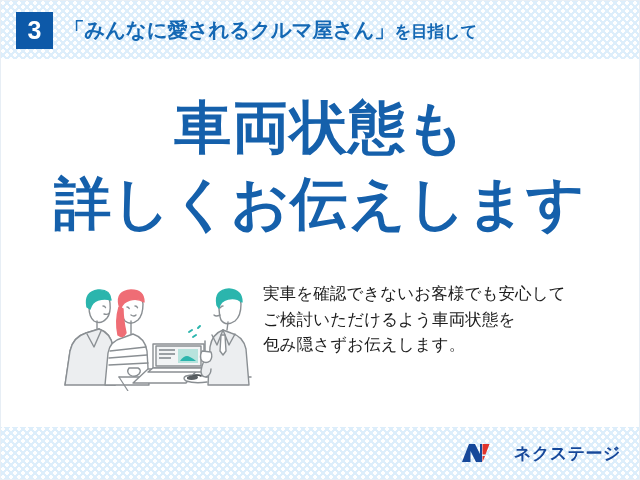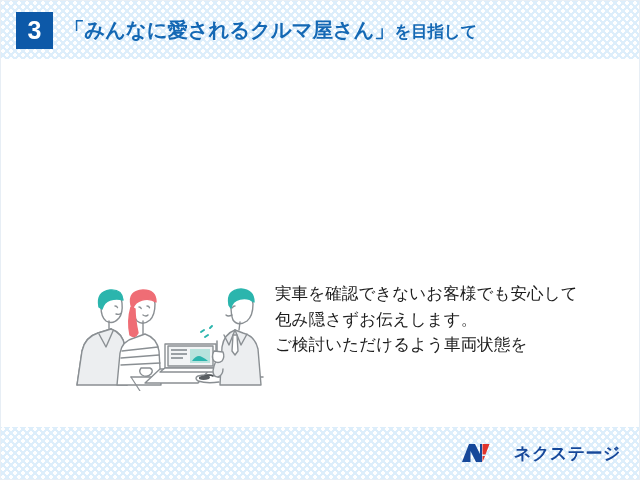--- a/index.html
+++ b/index.html
@@ -97,21 +97,20 @@
     white-space: nowrap;
   }
 
   
   #content-row {
     position: absolute;
     left: 0;
     right: 0;
     top: 272px;
     height: 125px;
-    margin-left: 12px;
   }
   #illustration {
     position: absolute;
     left: 52px;
     top: 0;
     width: 200px;
     height: 118px;
   }
   #body-text {
     position: absolute;
@@ -161,20 +160,22 @@
   <div id="header" class="dot-band">
     <div id="header-inner">
       <div id="step-badge">3</div>
       <div id="header-title">
         <span class="main">「みんなに愛されるクルマ屋さん」</span><span class="suffix">を目指して</span>
       </div>
     </div>
   </div>
 
   <div id="headline">
+    <span class="line">車両状態も</span>
+    <span class="line">詳しくお伝えします</span>
   </div>
 
   <div id="content-row">
 
     <div id="illustration">
       <svg viewBox="0 0 200 118" width="200" height="118" aria-hidden="true">
         <g fill="none" stroke="#8a8f93" stroke-width="1.4" stroke-linecap="round" stroke-linejoin="round">
 
           <path d="M12 112 L17 78 Q20 64 33 60 L46 56" fill="#ffffff"></path>
           <path d="M46 56 Q58 60 60 74 L62 112" fill="#ffffff"></path>
@@ -256,22 +257,22 @@
             <path d="M136 59 L139 57"></path>
             <path d="M140 64 L143 62"></path>
             <path d="M145 55 L147 53"></path>
           </g>
         </g>
       </svg>
     </div>
 
     <div id="body-text">
       <span class="pline">実車を確認できないお客様でも安心して</span>
+      <span class="pline">ご検討いただけるよう車両状態を</span>
       <span class="pline">包み隠さずお伝えします。</span>
-      <span class="pline">ご検討いただけるよう車両状態を</span>
     </div>
   </div>
 
   <div id="footer" class="dot-band">
     <div id="brand">
       <svg id="brand-mark" viewBox="0 0 30 22" aria-hidden="true">
         <path d="M1 20 L8 2 L14 2 L19 12 L19 2 L21 2 L21 20 L15 20 L9.5 9 L9.5 20 Z" fill="#16489a"></path>
         <path d="M21.5 2 L28.5 2 L24.5 12.5 L21.5 12.5 Z" fill="#e2342c"></path>
         <path d="M21.5 14 L24 14 L21.5 20 Z" fill="#e2342c"></path>
       </svg>

